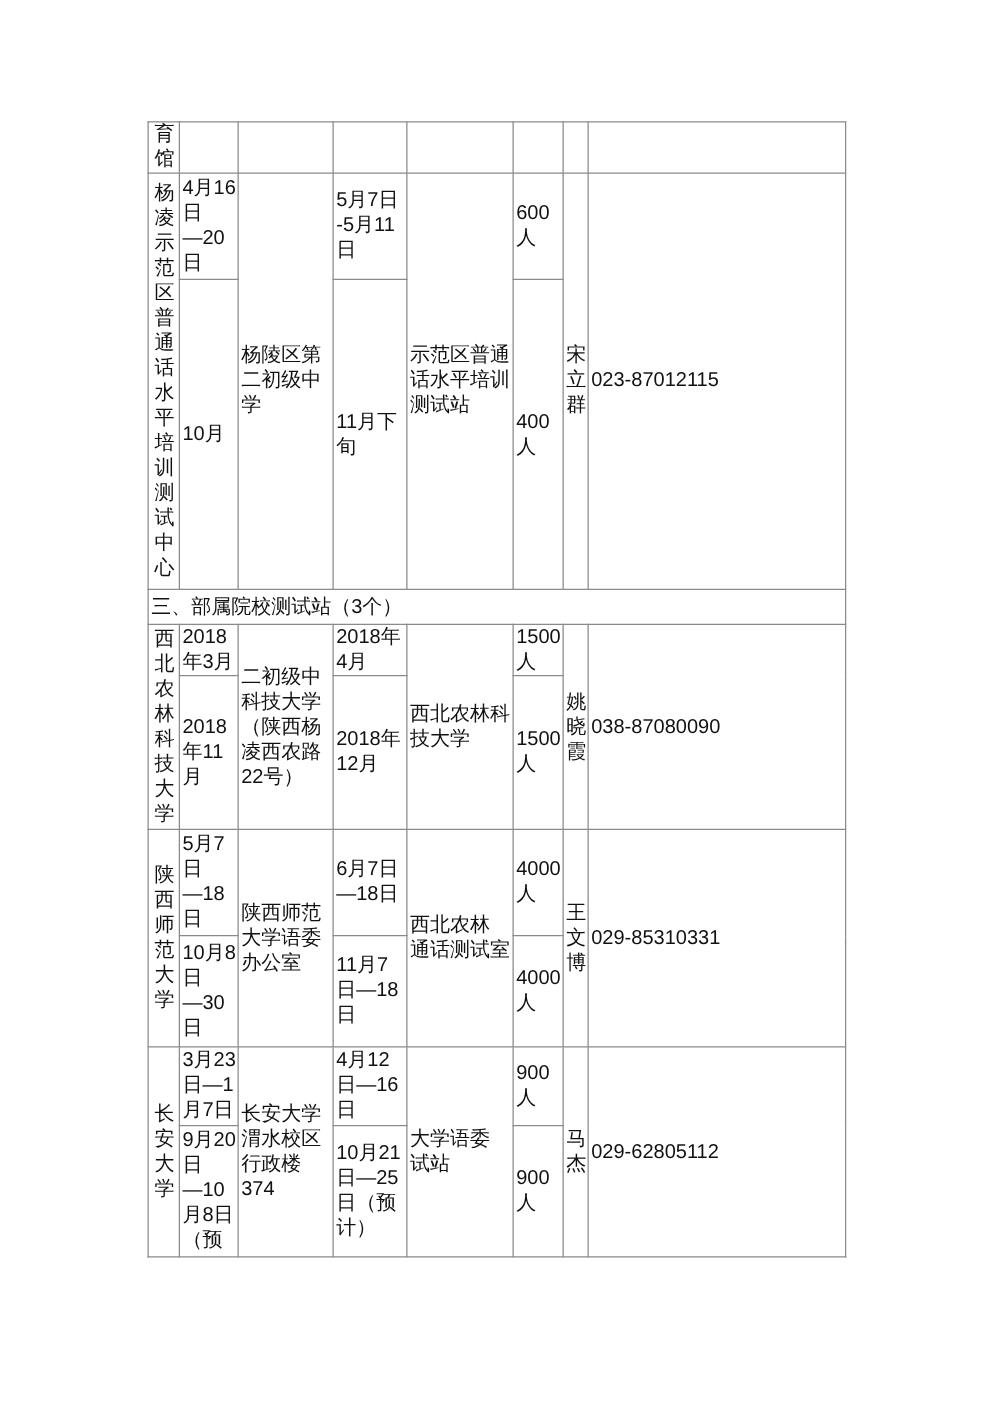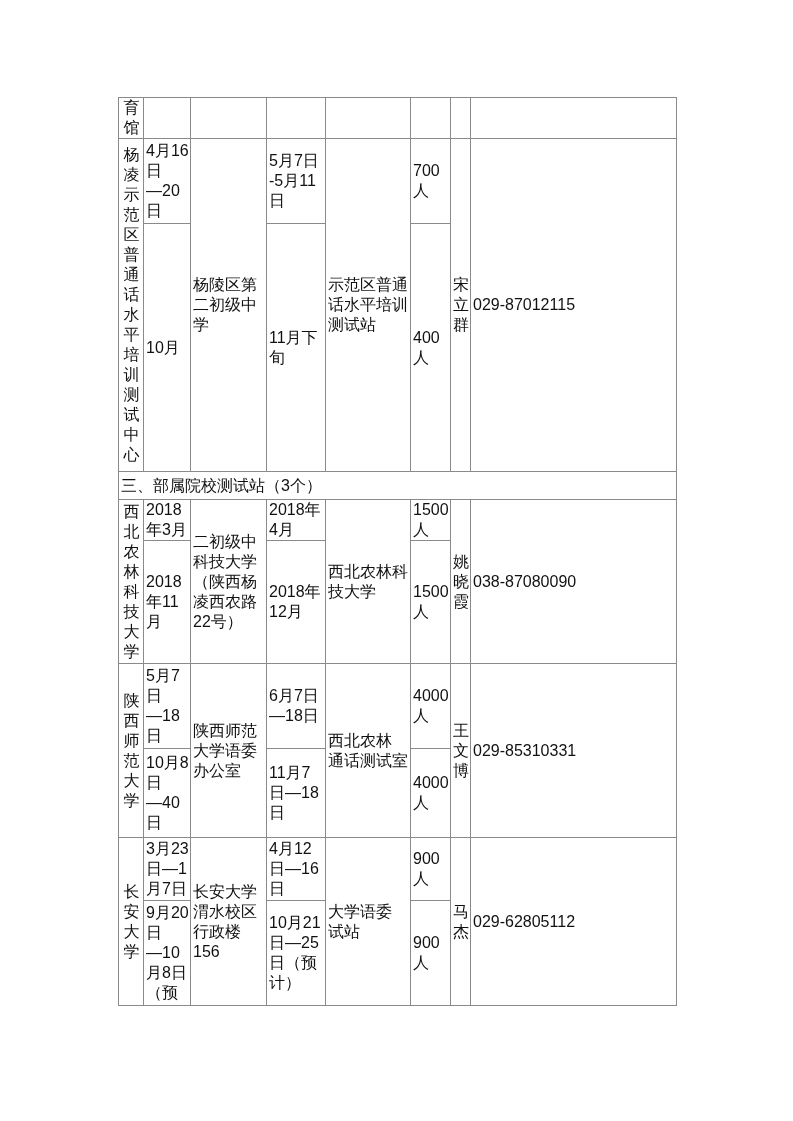--- a/index.html
+++ b/index.html
@@ -90,26 +90,26 @@
 日</td>
       <td class="c3" rowspan="2">杨陵区第
 二初级中
 学</td>
       <td class="c4">5月7日
 -5月11
 日</td>
       <td class="c5" rowspan="2">示范区普通
 话水平培训
 测试站</td>
-      <td class="c6">700
+      <td class="c6">600
 人</td>
       <td class="c7" rowspan="2">宋
 立
 群</td>
-      <td class="c8" rowspan="2">029-87012115</td>
+      <td class="c8" rowspan="2">023-87012115</td>
     </tr>
     <tr class="rB2">
       <td class="c2">10月</td>
       <td class="c4">11月下
 旬</td>
       <td class="c6">400
 人</td>
     </tr>
 
     <tr class="rC">
@@ -174,41 +174,41 @@
       <td class="c6">4000
 人</td>
       <td class="c7" rowspan="2">王
 文
 博</td>
       <td class="c8" rowspan="2">029-85310331</td>
     </tr>
     <tr class="rE2">
       <td class="c2">10月8
 日
-—40
+—30
 日</td>
       <td class="c4">11月7
 日—18
 日</td>
       <td class="c6">4000
 人</td>
     </tr>
 
     <tr class="rF1">
       <td class="c1" rowspan="2">长
 安
 大
 学</td>
       <td class="c2">3月23
 日—1
 月7日</td>
       <td class="c3" rowspan="2">长安大学
 渭水校区
 行政楼
-156</td>
+374</td>
       <td class="c4">4月12
 日—16
 日</td>
       <td class="c5" rowspan="2">大学语委
 试站</td>
       <td class="c6">900
 人</td>
       <td class="c7" rowspan="2">马
 杰</td>
       <td class="c8" rowspan="2">029-62805112</td>

